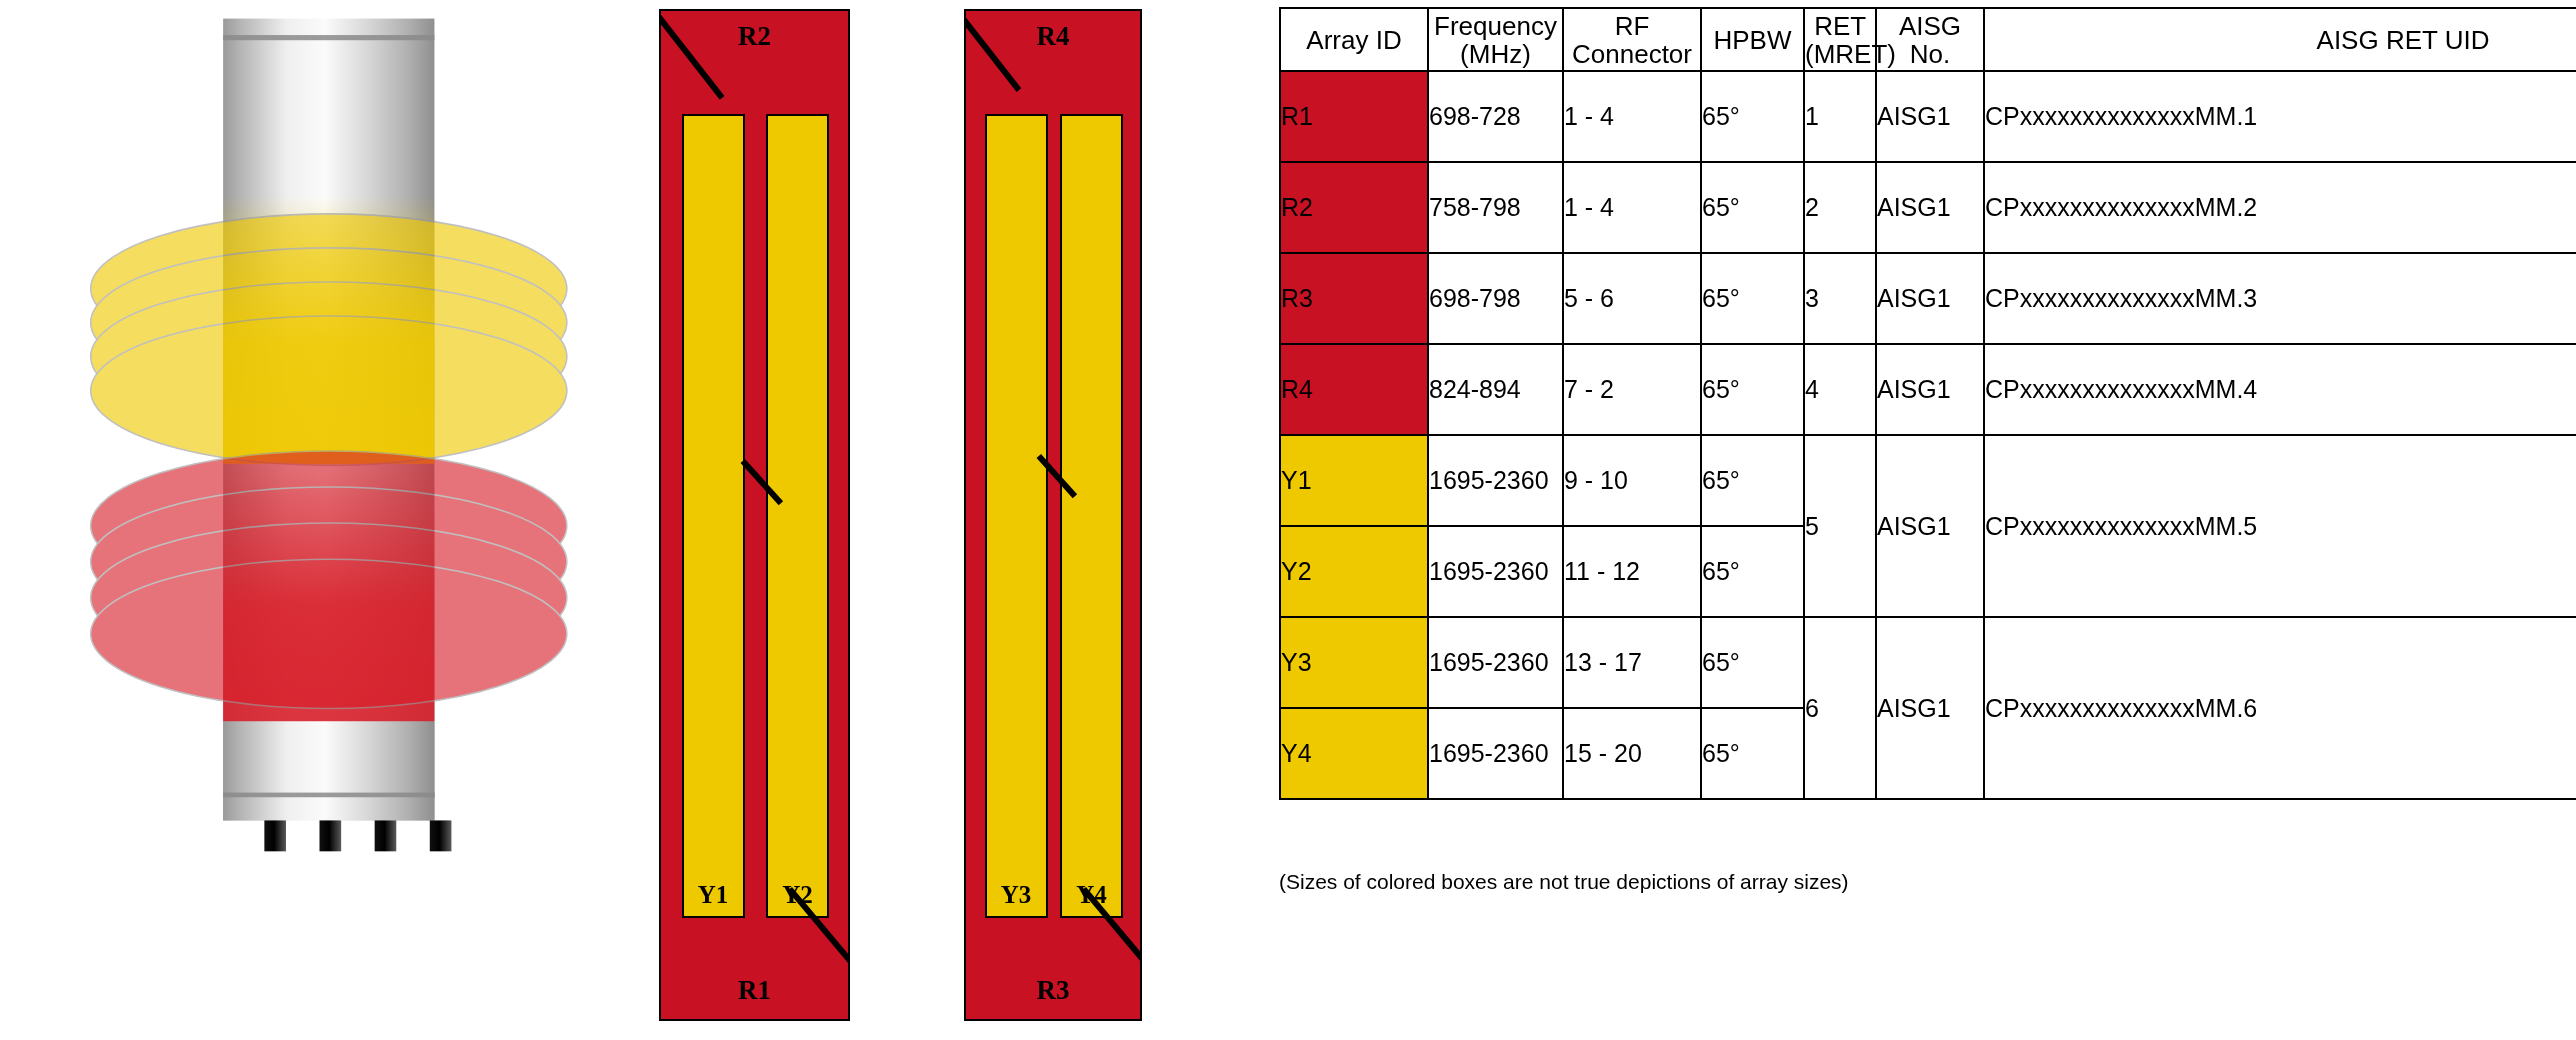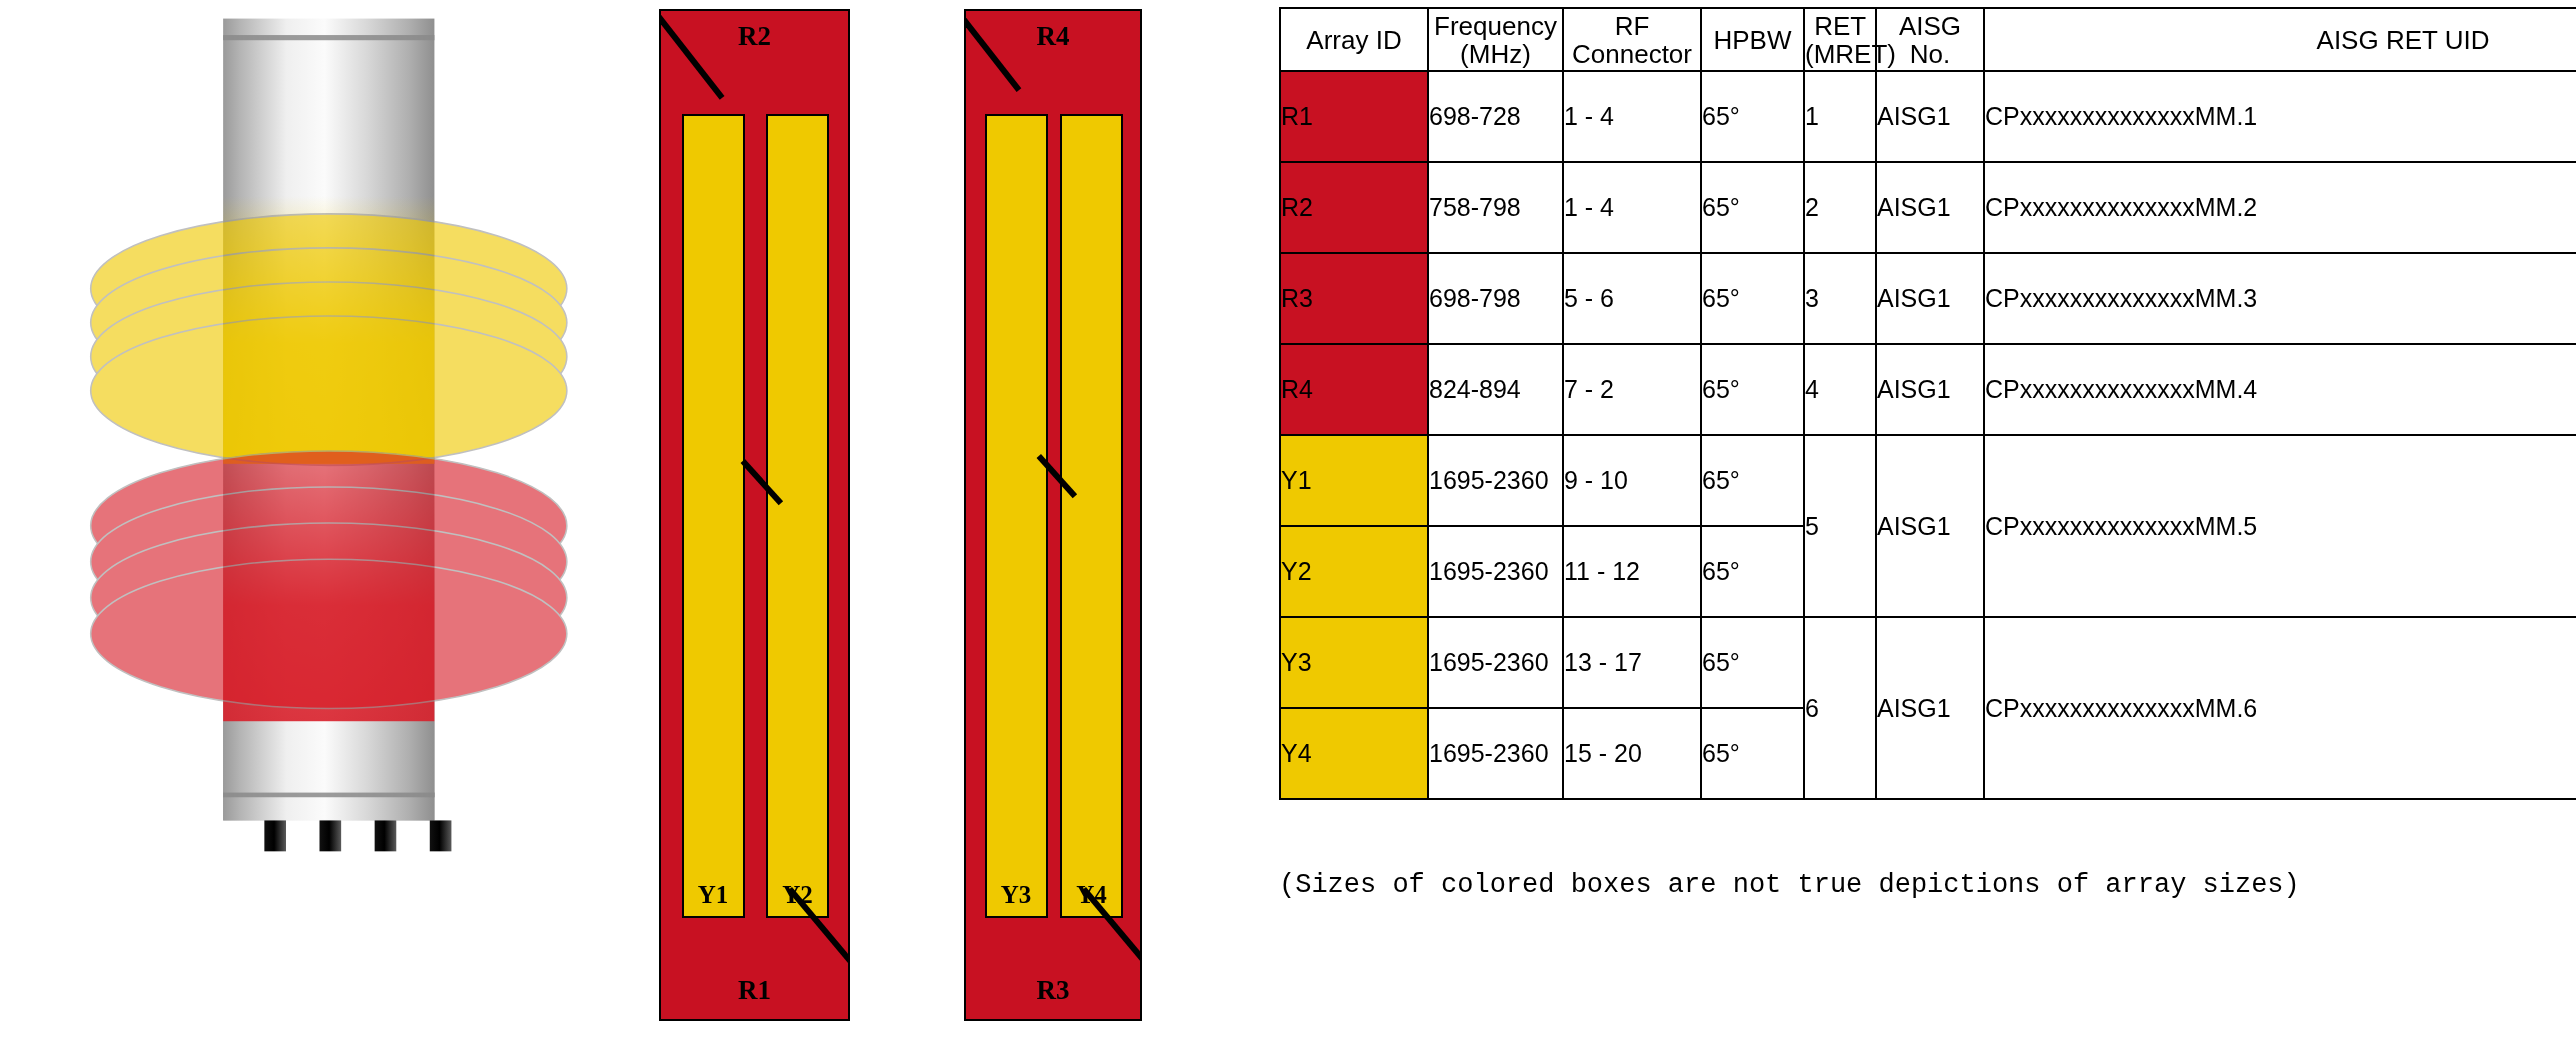--- a/index.html
+++ b/index.html
@@ -133,23 +133,23 @@
   .col-rf      { width: 138px; }
   .col-hpbw    { width: 103px; }
   .col-ret     { width: 72px; }
   .col-aisgno  { width: 108px; }
   .col-uid     { width: 838px; }
 
   #table-footnote {
     position: absolute;
     left: 1279px;
     top: 870px;
-    font-size: 27px;
+    font-size: 21px;
     color: #000000;
-    font-family: Liberation Mono, monospace;
+    font-family: Liberation Sans, sans-serif;
     white-space: nowrap;
   }
 </style>
 </head>
 <body>
 
 <svg id="antenna-illustration" viewBox="0 0 1240 2020" xmlns="http://www.w3.org/2000/svg">
   <defs>
     <linearGradient id="mastGrad" x1="0" y1="0" x2="1" y2="0">
       <stop offset="0%" stop-color="#9A9A9A"></stop>

